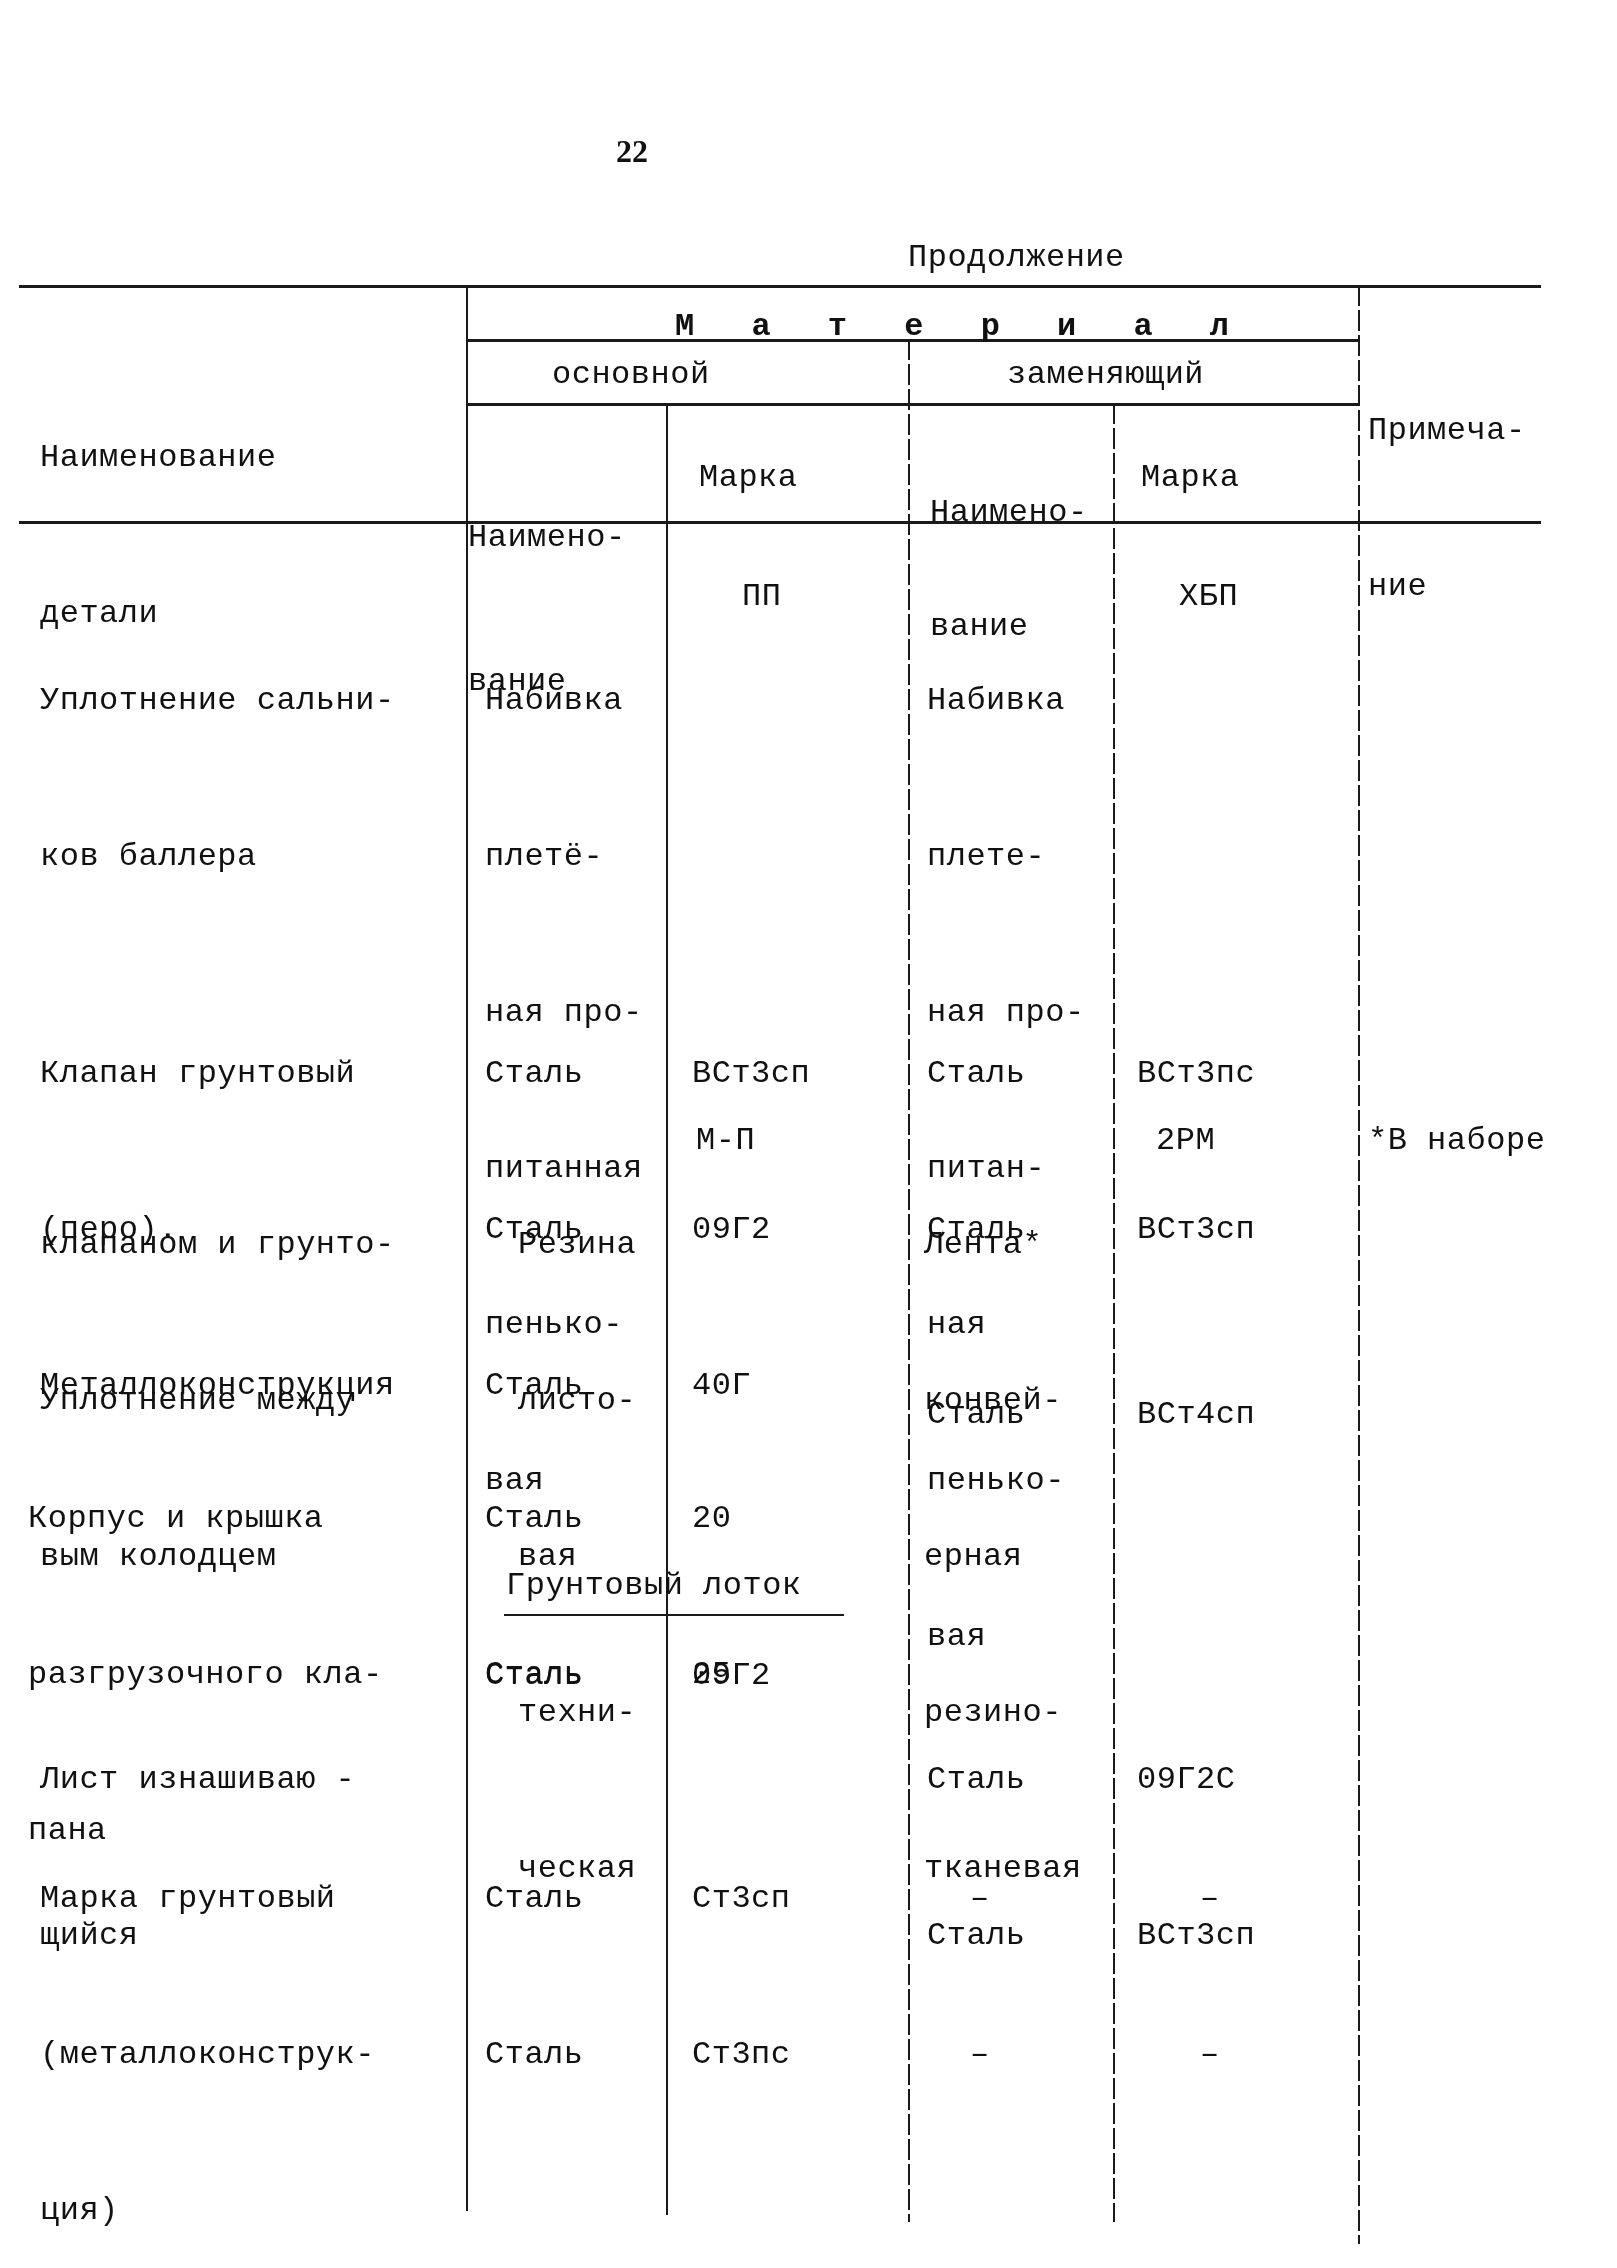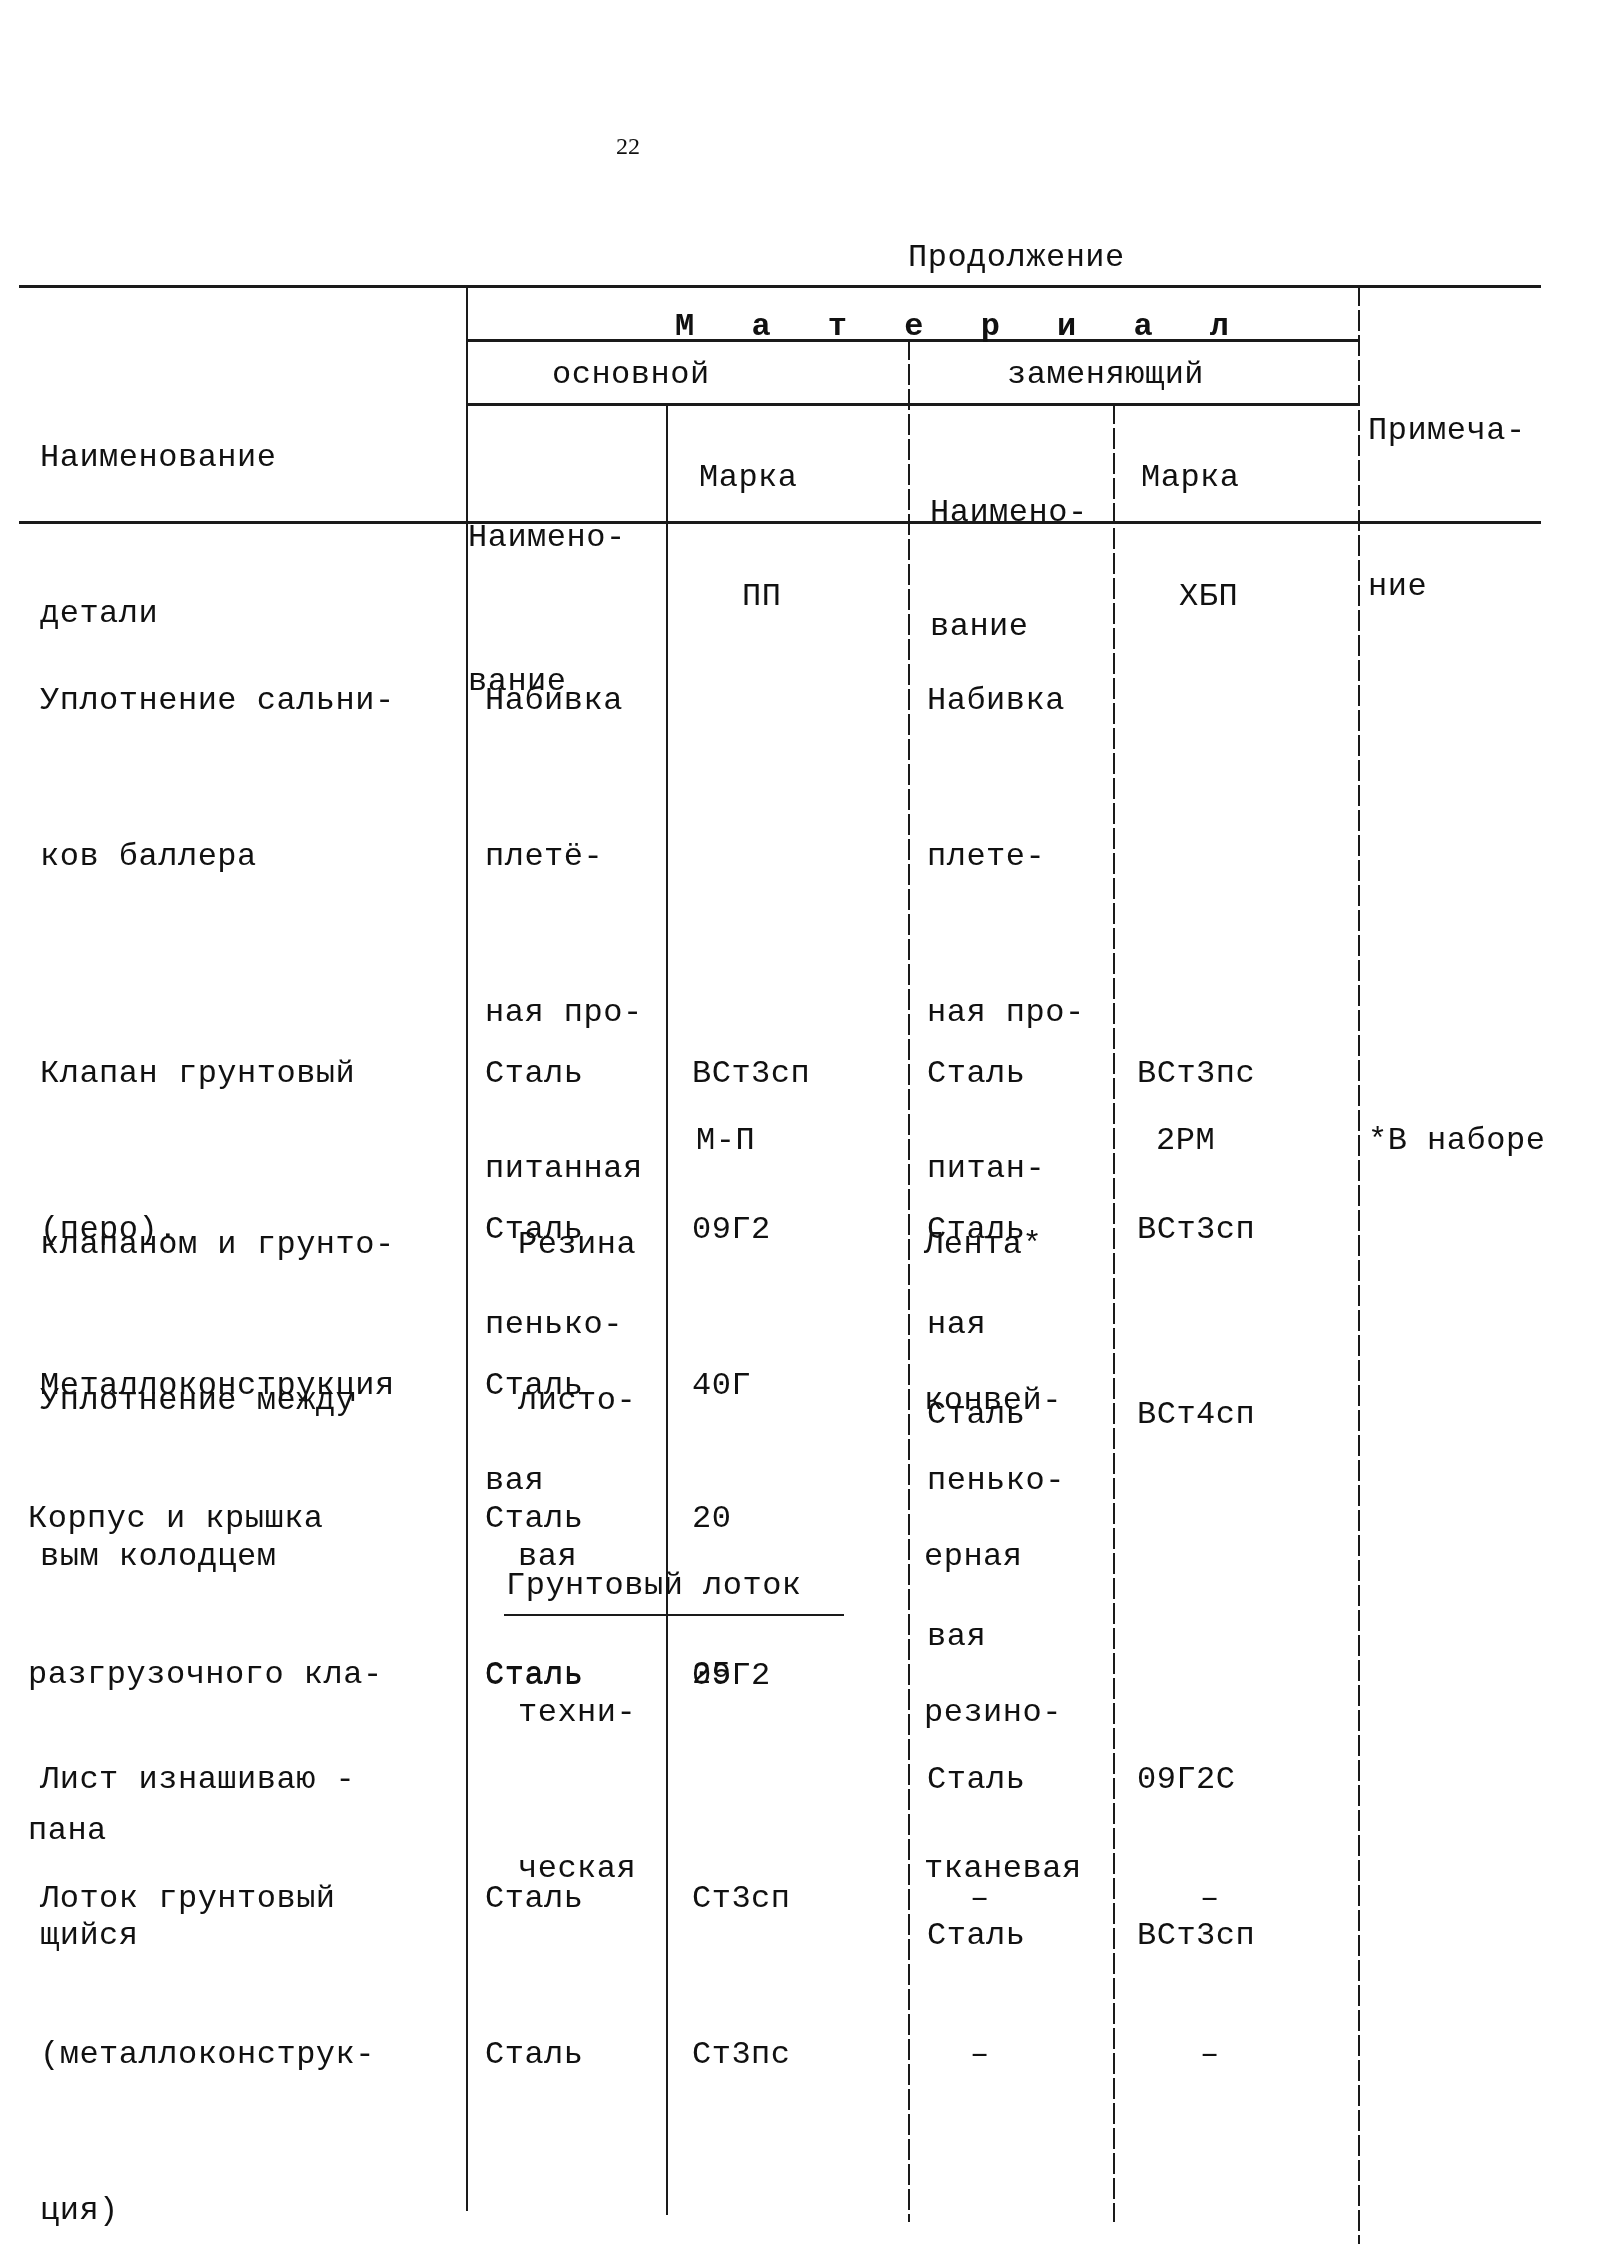--- a/index.html
+++ b/index.html
@@ -6,21 +6,21 @@
     body {
       width: 1618px; height: 2268px; position: relative; overflow: hidden;
       font-family: "Liberation Mono", "DejaVu Sans Mono", monospace;
       color: #111111;
     }
     .abs { position: absolute; }
     .txt { font-size: 32px; line-height: 52px; white-space: pre; letter-spacing: 0.5px; }
     .hline { position: absolute; height: 2.9px; background: #1a1a1a; }
     .vline { position: absolute; width: 1.9px; background: #1a1a1a; }
     .vline.dash { background: repeating-linear-gradient(to bottom, #1a1a1a 0 21px, transparent 21px 25px); }
-    .page-number { font-size: 24px; font-weight: normal; font-family: "Liberation Serif", serif; }
+    .page-number { font-size: 32px; font-weight: bold; font-family: "Liberation Serif", serif; }
     .spaced { letter-spacing: 19px; font-weight: bold; }
     .cell-lines div { height: 52px; }
   </style>
 </head>
 <body>
 
 <div class="abs page-number" style="left:616px; top:133px;">22</div>
 <div class="abs txt" style="left:908px; top:232px;text-align:center;">Продолжение</div>
 
 <div class="hline" style="left:19px; top:285px; width:1522px;"></div>
@@ -155,21 +155,21 @@
 <div class="abs txt cell-lines" style="left:927px; top:1650px;">
   <div>Сталь</div>
   <div>Сталь</div>
 </div>
 <div class="abs txt cell-lines" style="left:1137px; top:1650px;">
   <div>09Г2С</div>
   <div>ВСт3сп</div>
 </div>
 
 <div class="abs txt cell-lines" style="left:40px; top:1769px;">
-  <div>Лоток грунтовый</div>
+  <div>Марка грунтовый</div>
   <div>(металлоконструк-</div>
   <div>ция)</div>
 </div>
 <div class="abs txt cell-lines" style="left:485px; top:1769px;">
   <div>Сталь</div>
   <div>Сталь</div>
 </div>
 <div class="abs txt cell-lines" style="left:692px; top:1769px;">
   <div>Ст3сп</div>
   <div>Ст3пс</div>

